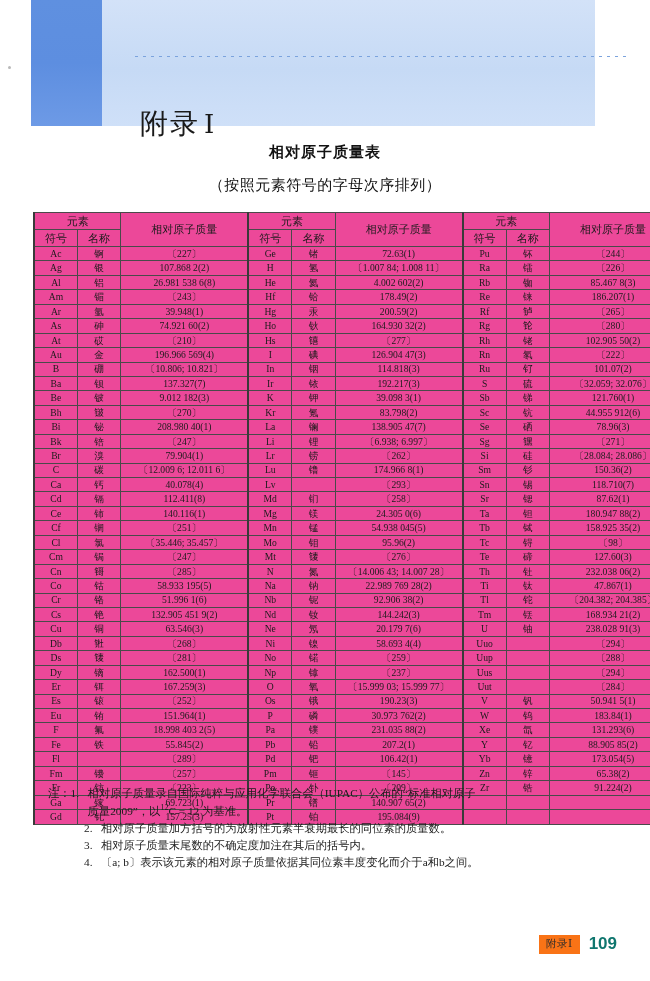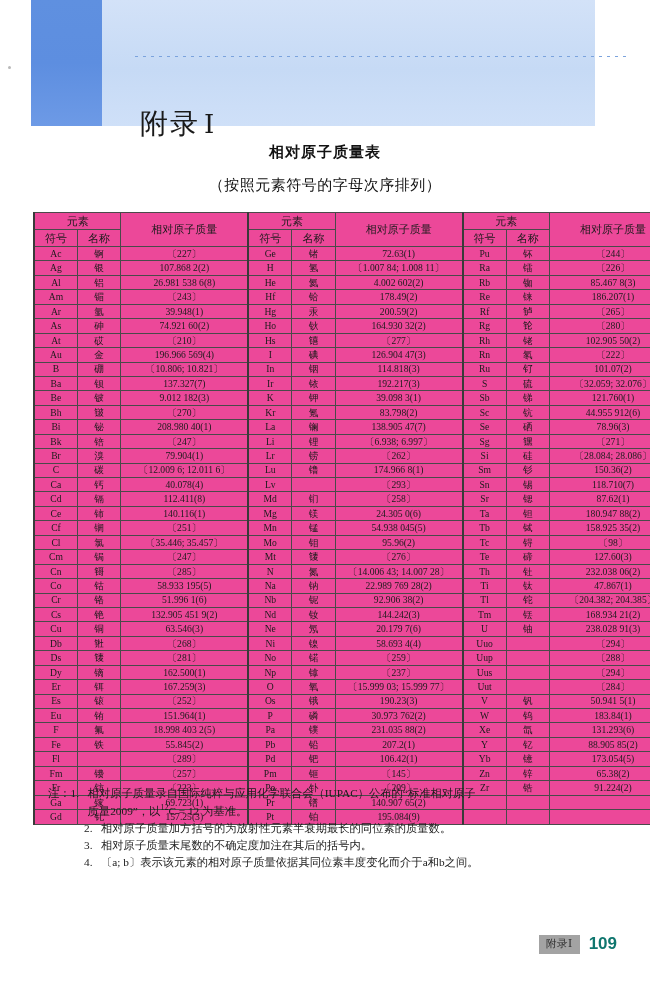--- a/index.html
+++ b/index.html
@@ -151,21 +151,21 @@
   
   .footer {
     position: absolute;
     right: 33px;
     bottom: 27px;
     display: flex;
     align-items: center;
     gap: 9px;
   }
   .footer-label {
-    background: #a3a3a3;
+    background: #f97316;
     color: #2b2b2b;
     font-size: 10.5px;
     padding: 2.5px 7px 2.5px 7px;
     letter-spacing: 0.5px;
   }
   .footer-page {
     font-size: 17px;
     font-weight: bold;
     color: #0f766e;
     font-family: "Liberation Sans", sans-serif;

